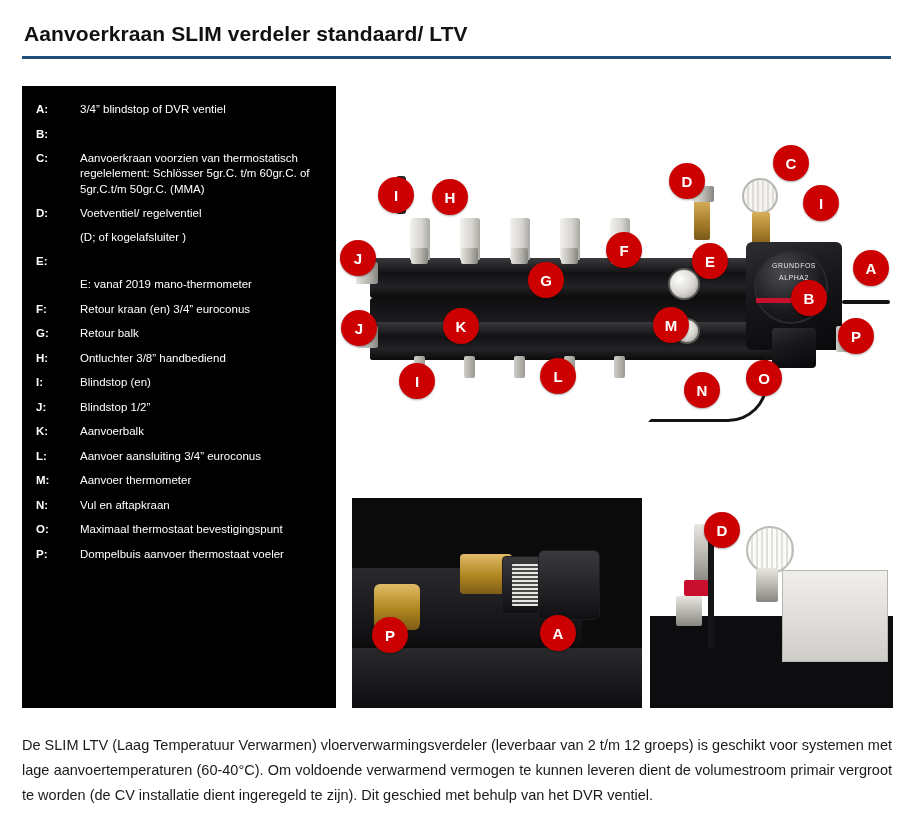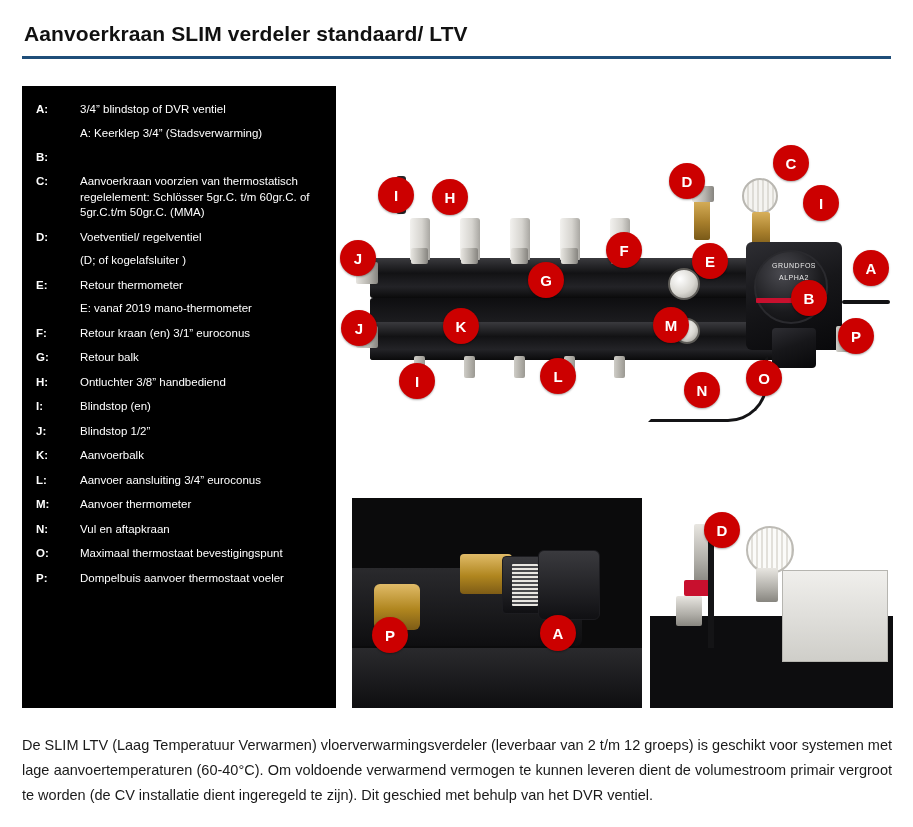--- a/index.html
+++ b/index.html
@@ -252,50 +252,45 @@
 <div id="page">
 
   <div id="page-title">Aanvoerkraan SLIM verdeler standaard/ LTV</div>
   <div id="title-rule"></div>
 
   <div id="legend">
     <div class="legend-row">
       <div class="legend-key">A:</div>
       <div class="legend-text">3/4”  blindstop of DVR ventiel</div>
     </div>
-    <div class="legend-row sub">
-      <div class="legend-key">A:</div>
-      <div class="legend-text">A: Keerklep 3/4” (Stadsverwarming)</div>
-    </div>
     <div class="legend-row">
       <div class="legend-key">B:</div>
     </div>
     <div class="legend-row">
       <div class="legend-key">C:</div>
       <div class="legend-text">Aanvoerkraan voorzien van thermostatisch regelelement: Schlösser  5gr.C. t/m 60gr.C. of 5gr.C.t/m 50gr.C. (MMA)</div>
     </div>
     <div class="legend-row">
       <div class="legend-key">D:</div>
       <div class="legend-text">Voetventiel/ regelventiel</div>
     </div>
     <div class="legend-row sub">
       <div class="legend-key">D:</div>
       <div class="legend-text">(D; of kogelafsluiter )</div>
     </div>
     <div class="legend-row">
       <div class="legend-key">E:</div>
-      <div class="legend-text">Retour thermometer</div>
     </div>
     <div class="legend-row sub">
       <div class="legend-key">E:</div>
       <div class="legend-text">E: vanaf 2019 mano-thermometer</div>
     </div>
     <div class="legend-row">
       <div class="legend-key">F:</div>
-      <div class="legend-text">Retour kraan (en) 3/1” euroconus</div>
+      <div class="legend-text">Retour kraan (en) 3/4” euroconus</div>
     </div>
     <div class="legend-row">
       <div class="legend-key">G:</div>
       <div class="legend-text">Retour balk</div>
     </div>
     <div class="legend-row">
       <div class="legend-key">H:</div>
       <div class="legend-text">Ontluchter 3/8” handbediend</div>
     </div>
     <div class="legend-row">

